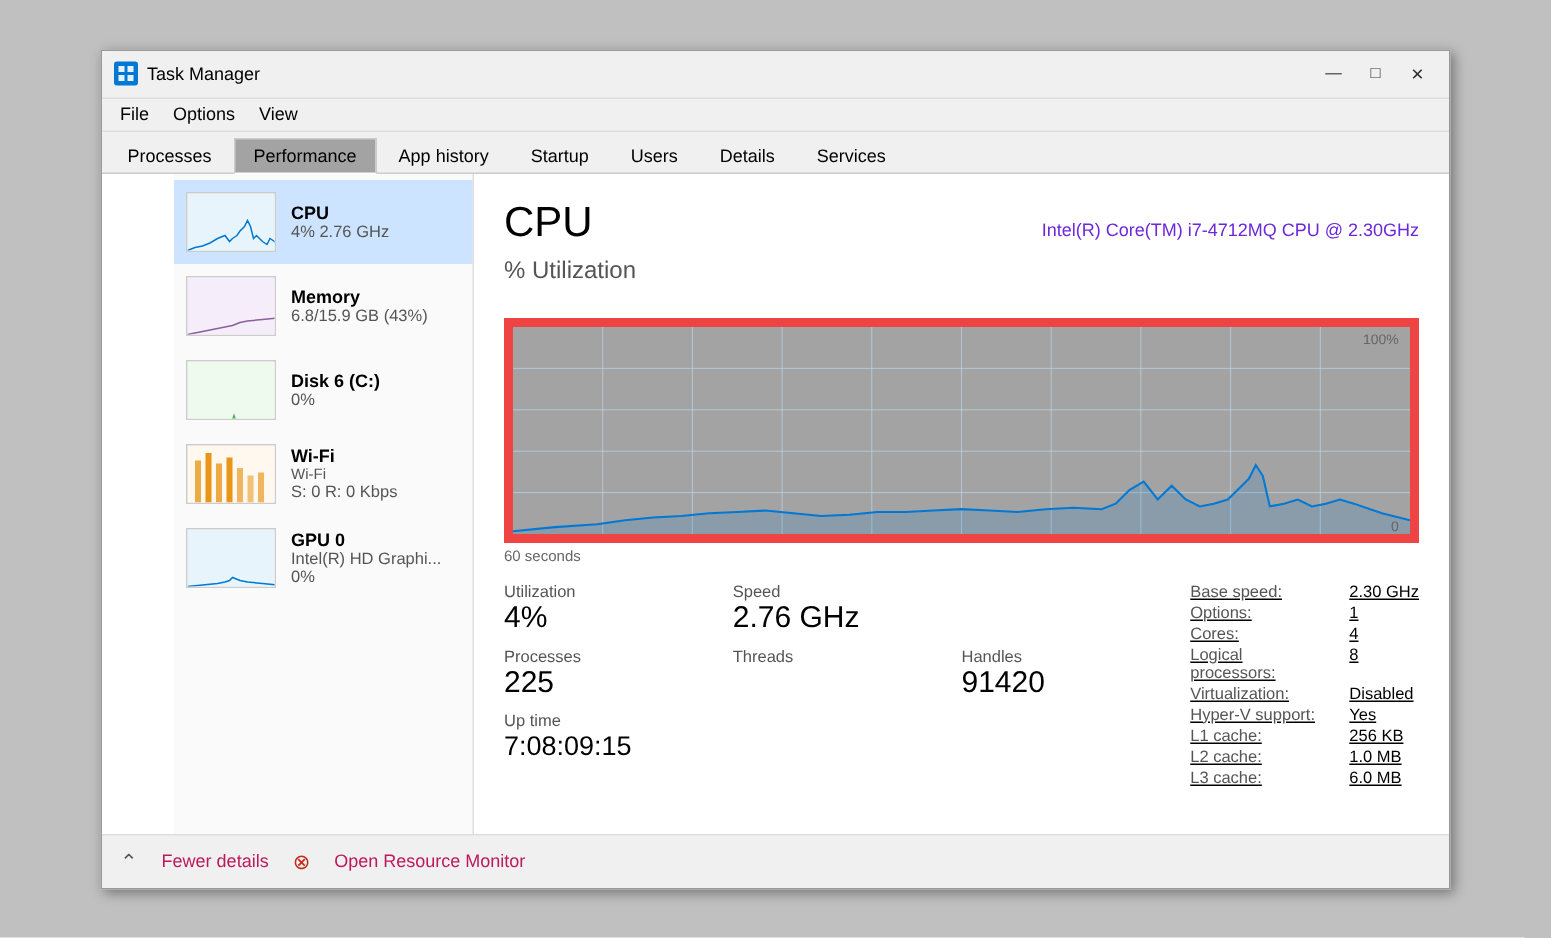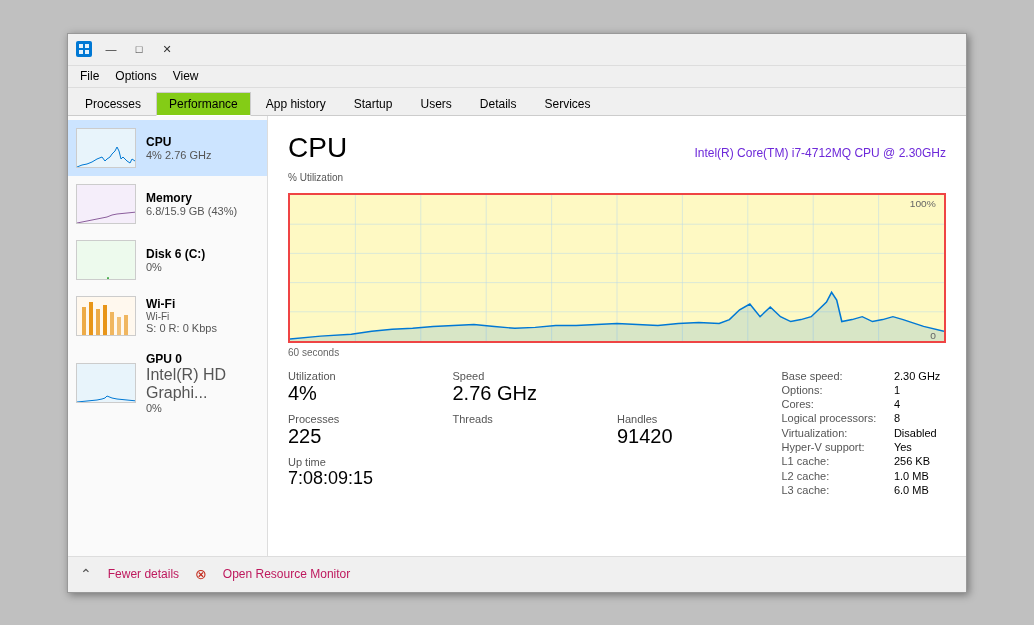--- a/index.html
+++ b/index.html
@@ -86,31 +86,32 @@
     }
     .tab {
       padding: 4px 12px;
       cursor: pointer;
       font-size: 12px;
       border: 1px solid transparent;
       border-bottom: none;
       background: transparent;
     }
     .tab.active {
-      background: #84cc16;
+      background: #a3a3a3;
       border: 1px solid #ccc;
       border-bottom: 1px solid #fff;
       margin-bottom: -1px;
       z-index: 1;
     }
     .content {
       display: flex;
       flex: 1;
       overflow: hidden;
       background: #fff;
+      padding-left: 48px;
     }
     .sidebar {
       width: 200px;
       border-right: 1px solid #ddd;
       background: #fafafa;
       padding: 4px 0;
     }
     .sidebar-item {
       display: flex;
       align-items: center;
@@ -149,52 +150,53 @@
       font-weight: 300;
       color: #000;
     }
     .cpu-model {
       font-size: 12px;
       color: #6d28d9;
     }
     .chart-area {
       flex: 1;
       min-height: 140px;
-      border: 2px solid #ef4444;
-      background: #fef9c3;
+      border: 6px solid #ef4444;
+      background: #a3a3a3;
       position: relative;
       overflow: hidden;
     }
     .chart-label-bottom-left {
       font-size: 10px;
       color: #666;
       margin-top: 2px;
     }
     .chart-utilization-label {
-      font-size: 10px;
+      font-size: 16px;
       color: #555;
-      margin-bottom: 2px;
+      margin-bottom: 14px;
     }
     .chart-wrapper {
       position: relative;
     }
     .stats-grid {
       display: grid;
       grid-template-columns: 1fr 1fr 1fr 1fr;
       gap: 8px 0;
       margin-top: 4px;
     }
     .stat-block { }
     .stat-label { font-size: 11px; color: #555; }
     .stat-value { font-size: 20px; font-weight: 300; color: #000; }
     .info-table {
       display: grid;
       grid-template-columns: auto auto;
       gap: 2px 12px;
       font-size: 11px;
+      text-decoration: underline;
     }
     .info-key { color: #555; }
     .info-val { color: #000; font-weight: 500; }
     .footer {
       height: 36px;
       border-top: 1px solid #ddd;
       display: flex;
       align-items: center;
       padding: 0 12px;
       gap: 16px;
@@ -227,20 +229,21 @@
 
   <div class="title-bar">
     <div class="title-bar-icon">
       <svg width="12" height="12" viewBox="0 0 12 12">
         <rect x="1" y="1" width="4" height="4" fill="white" opacity="0.9"></rect>
         <rect x="7" y="1" width="4" height="4" fill="white" opacity="0.9"></rect>
         <rect x="1" y="7" width="4" height="4" fill="white" opacity="0.9"></rect>
         <rect x="7" y="7" width="4" height="4" fill="white" opacity="0.9"></rect>
       </svg>
     </div>
+    <span class="title-bar-text">Task Manager</span>
     <div class="title-bar-buttons">
       <button class="title-bar-btn">—</button>
       <button class="title-bar-btn">□</button>
       <button class="title-bar-btn close">✕</button>
     </div>
   </div>
 
   <div class="menu-bar">
     <span class="menu-item">File</span>
     <span class="menu-item">Options</span>
@@ -322,21 +325,21 @@
 
       <div class="sidebar-item">
         <div class="sidebar-thumb">
           <svg width="60" height="40" viewBox="0 0 60 40">
             <rect width="60" height="40" fill="#e8f4fb"></rect>
             <polyline points="0,38 10,37 20,36 25,35 28,34 30,32 35,34 40,35 50,36 60,37" fill="none" stroke="#0078d4" stroke-width="1"></polyline>
           </svg>
         </div>
         <div class="sidebar-info">
           <div class="sidebar-label">GPU 0</div>
-          <div class="sidebar-sub" style="font-size:16px">Intel(R) HD Graphi...</div>
+          <div class="sidebar-sub" style="font-size:11px">Intel(R) HD Graphi...</div>
           <div class="sidebar-sub">0%</div>
         </div>
       </div>
     </div>
 
     <div class="main-panel">
       <div class="cpu-header">
         <span class="cpu-title">CPU</span>
         <span class="cpu-model">Intel(R) Core(TM) i7-4712MQ CPU @ 2.30GHz</span>
       </div>

